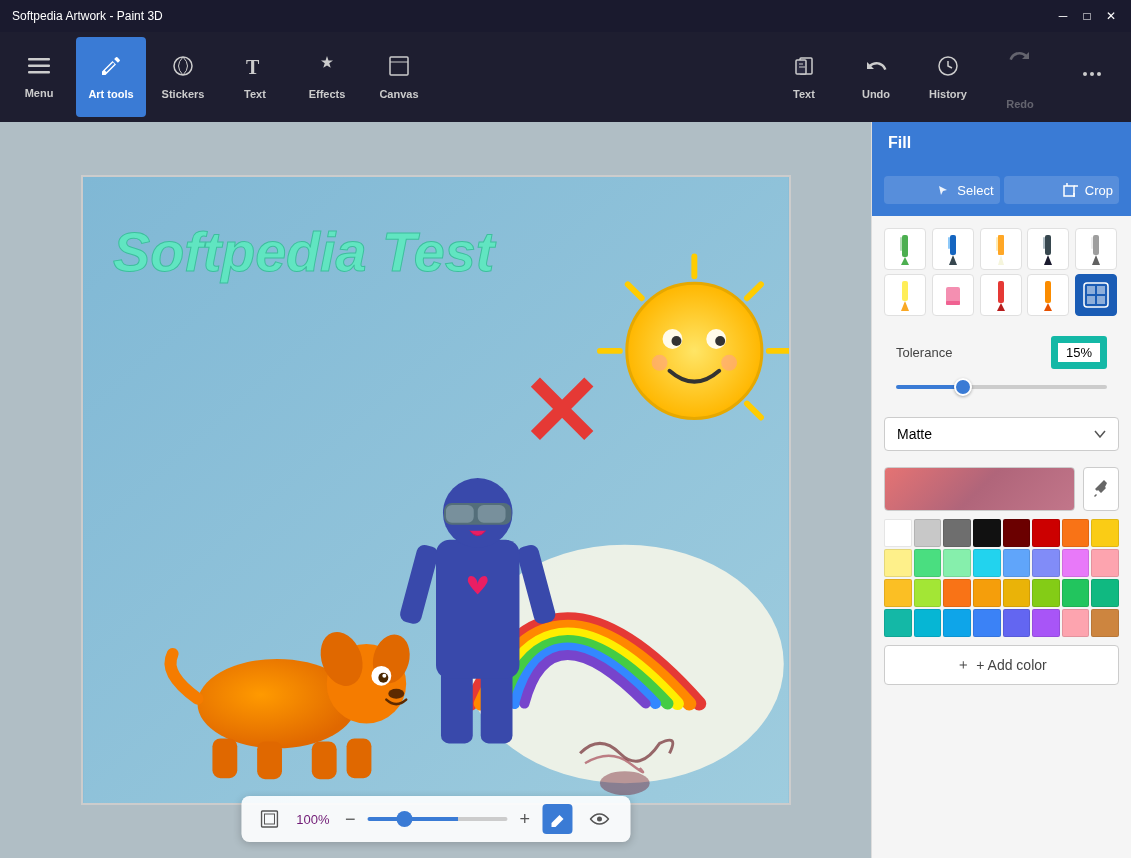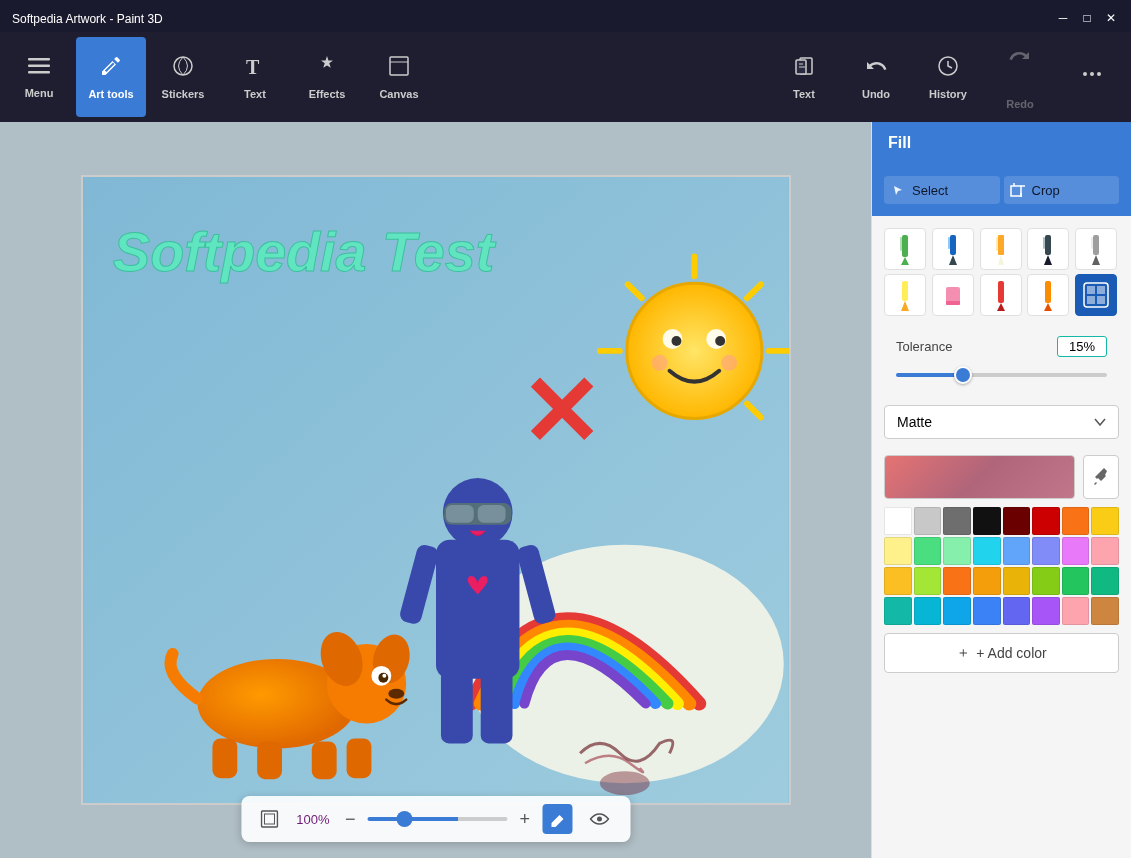--- a/index.html
+++ b/index.html
@@ -3,23 +3,23 @@
   <meta charset="utf-8">
   <style>
     * { margin: 0; padding: 0; box-sizing: border-box; }
     body { width: 1131px; height: 858px; overflow: hidden; font-family: 'Segoe UI', sans-serif; background: #f0f0f0; }
 
     
     #titlebar {
       height: 32px;
       background: #1a1a2e;
       display: flex;
-      align-items: flex-end;
+      align-items: center;
       justify-content: space-between;
-      padding: 6px 12px;
+      padding: 0 12px;
       color: white;
       font-size: 12px;
     }
     #titlebar-controls { display: flex; gap: 8px; }
     .title-btn {
       width: 16px; height: 16px;
       display: flex; align-items: center; justify-content: center;
       font-size: 12px; color: white; cursor: pointer;
     }
 
@@ -146,26 +146,26 @@
     #select-crop-row {
       display: flex;
       padding: 12px;
       gap: 4px;
       background: #3a7bd5;
     }
     .sel-crop-btn {
       flex: 1;
       display: flex;
       align-items: center;
-      justify-content: flex-start;
+      justify-content: flex-end;
       gap: 6px;
       padding: 6px;
       background: rgba(255,255,255,0.15);
       border-radius: 4px;
-      color: #0f172a;
+      color: #ffffff;
       font-size: 13px;
       cursor: pointer;
     }
 
     
     #brush-grid {
       display: grid;
       grid-template-columns: repeat(5, 1fr);
       gap: 4px;
       padding: 12px;
@@ -192,21 +192,21 @@
     }
     .tolerance-row {
       display: flex;
       align-items: center;
       justify-content: space-between;
       margin-bottom: 6px;
     }
     .tolerance-label { font-size: 13px; color: #444; }
     .tolerance-value {
       background: white;
-      border: 1px solid #14b8a6;
+      border: 7px solid #14b8a6;
       border-radius: 3px;
       padding: 2px 8px;
       font-size: 13px;
       min-width: 50px;
       text-align: center;
     }
     .tolerance-slider {
       -webkit-appearance: none;
       width: 100%;
       height: 4px;

